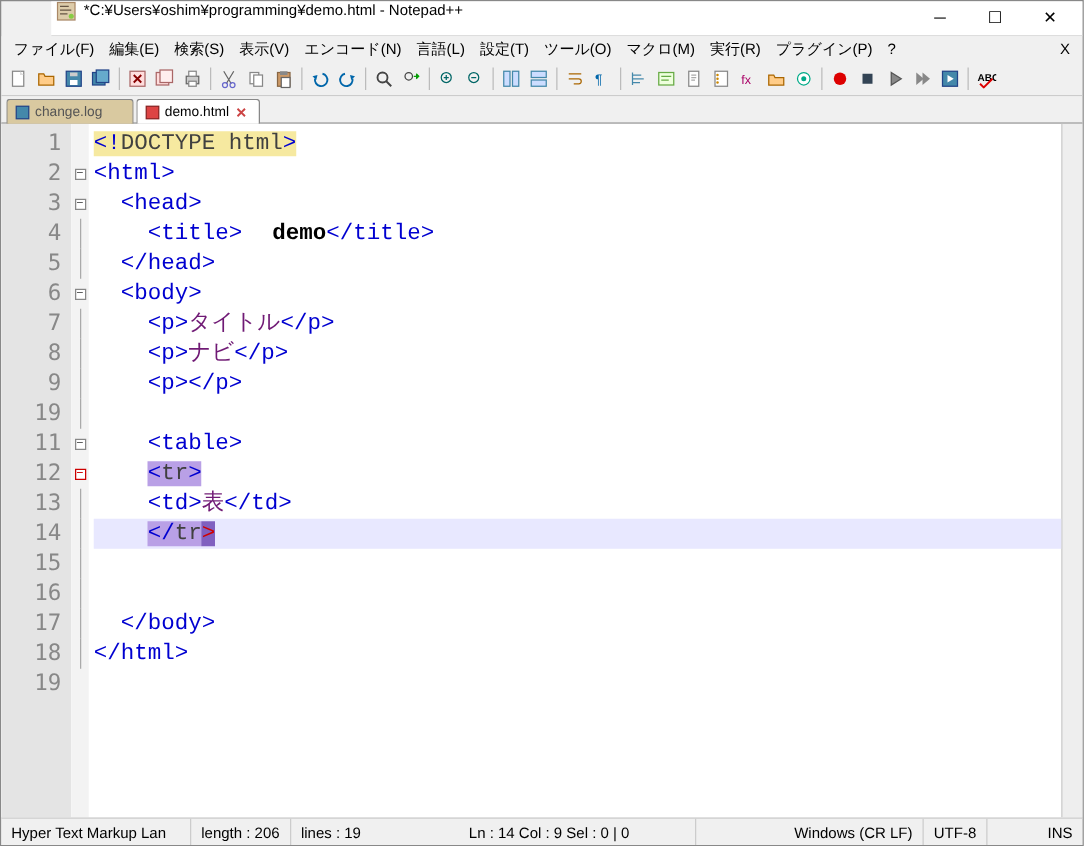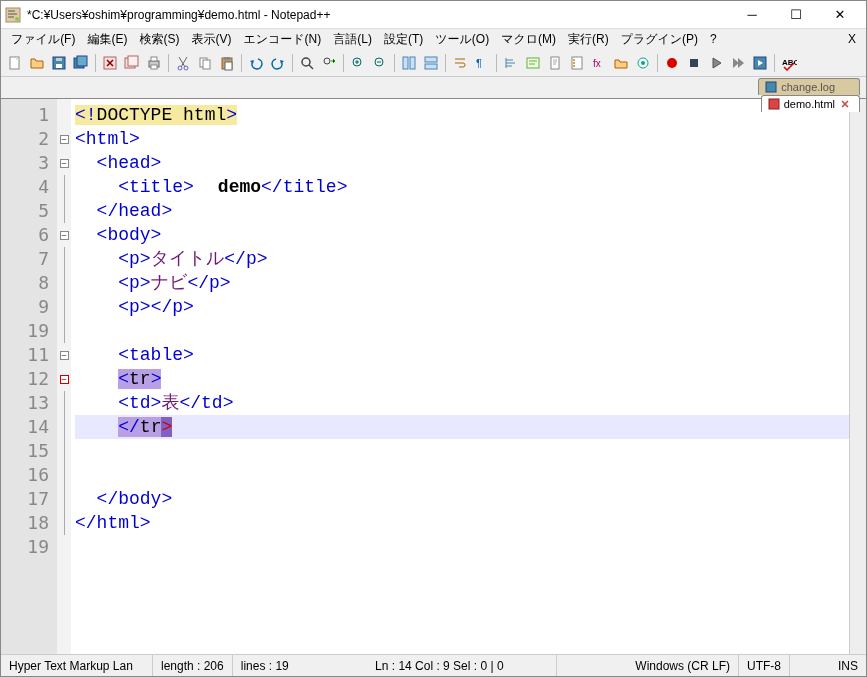--- a/index.html
+++ b/index.html
@@ -12,23 +12,23 @@
     overflow: hidden;
     display: flex;
     flex-direction: column;
     border: 1px solid #888;
   }
   
   .titlebar {
     height: 28px;
     background: #fff;
     display: flex;
-    align-items: center;
     padding: 0 4px;
     border-bottom: 1px solid #ddd;
+    margin-left: 40px;
   }
   .app-icon { width: 16px; height: 16px; margin-right: 6px; position: relative; }
   .app-icon svg { width: 16px; height: 16px; }
   .title-text { flex: 1; font-size: 12px; color: #000; }
   .win-btns { display: flex; gap: 0; }
   .win-btn { width: 44px; height: 26px; display: flex; align-items: center; justify-content: center; font-size: 13px; font-family: "Segoe UI Symbol"; cursor: default; }
 
   
   .menubar {
     height: 20px;
@@ -56,21 +56,20 @@
   .tb-btn svg { width: 16px; height: 16px; }
 
   
   .tabbar {
     height: 22px;
     background: #f0f0f0;
     display: flex;
     align-items: flex-end;
     padding: 0 4px;
     border-bottom: 1px solid #888;
-    flex-direction: column;
   }
   .tab {
     display: flex;
     align-items: center;
     gap: 4px;
     padding: 2px 8px 2px 6px;
     border: 1px solid #888;
     border-bottom: none;
     background: #e8e8e8;
     border-radius: 3px 3px 0 0;
@@ -116,21 +115,21 @@
     flex: 1;
     font-family: Consolas, "Courier New", monospace;
     font-size: 18px;
     line-height: 24px;
     padding: 4px 0 4px 4px;
     white-space: pre;
     position: relative;
   }
   .code .row { height: 24px; }
   .tag-bracket { color: #0000d0; }
-  .tag-name { color: #000000; }
+  .tag-name { color: #404040; }
   .text-black { color: #701a75; }
   .bold { font-weight: bold; color: #000; margin-left: 24px; }
   .hl-yellow { background: #f6e9a0; }
   .hl-violet { background: #b9a0e6; }
   .hl-purple-dark { background: #8060c0; color: #fff; }
   .current-line { background: #e8e8ff; }
   .caret-gt { color: #d00000; }
 
   .scrollbar-v { width: 17px; background: #eee; border-left: 1px solid #ccc; }
 

